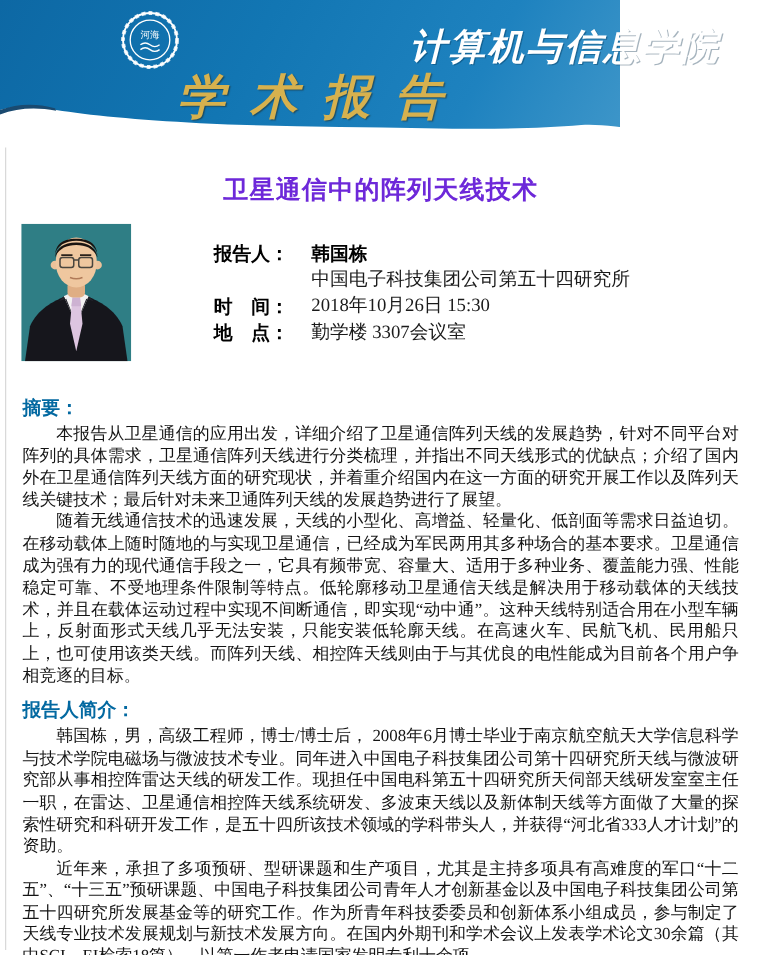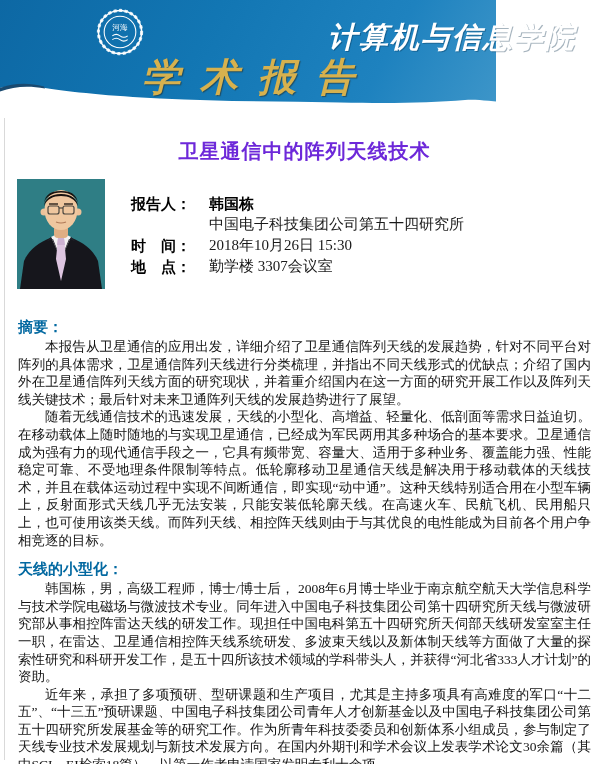--- a/index.html
+++ b/index.html
@@ -27,21 +27,21 @@
 
   
   .page-edge { position:absolute; left:4px; top:118px; bottom:4px; width:1px; background:#d9d9d9; }
 
   
   .talk-title { margin-top:26px; text-align:center; font-size:20px; font-weight:bold;
                 letter-spacing:1px; color:#6d28d9; }
   .info-wrap { display:flex; margin:14px 0 0 17px; }
   .photo { width:88px; height:110px; flex:0 0 auto; }
   .info-block { margin-left:26px; padding-top:14px; font-size:15px; line-height:21px; }
-  .info-row { display:flex; }
+  .info-row { display:flex;margin-left:40px; }
   .info-label { width:78px; flex:0 0 auto; font-weight:bold; color:#000;
                 font-family:"Liberation Sans", sans-serif; white-space:pre; }
   .info-value { color:#1a1a1a; }
   .speaker-name { font-weight:bold; font-family:"Liberation Sans", sans-serif; color:#000; }
 
   
   .content { padding:0 18px; }
   .section-abstract { margin-top:27px; }
   .section-bio { margin-top:9px; }
   .section-heading { font-size:15px; font-weight:bold; line-height:21px; color:#0369a1;
@@ -131,17 +131,17 @@
 </div>
 
 <div class="content">
   <div class="section-abstract">
     <div class="section-heading">摘要：</div>
     <p class="para">本报告从卫星通信的应用出发，详细介绍了卫星通信阵列天线的发展趋势，针对不同平台对阵列的具体需求，卫星通信阵列天线进行分类梳理，并指出不同天线形式的优缺点；介绍了国内外在卫星通信阵列天线方面的研究现状，并着重介绍国内在这一方面的研究开展工作以及阵列天线关键技术；最后针对未来卫通阵列天线的发展趋势进行了展望。</p>
     <p class="para">随着无线通信技术的迅速发展，天线的小型化、高增益、轻量化、低剖面等需求日益迫切。在移动载体上随时随地的与实现卫星通信，已经成为军民两用其多种场合的基本要求。卫星通信成为强有力的现代通信手段之一，它具有频带宽、容量大、适用于多种业务、覆盖能力强、性能稳定可靠、不受地理条件限制等特点。低轮廓移动卫星通信天线是解决用于移动载体的天线技术，并且在载体运动过程中实现不间断通信，即实现“动中通”。这种天线特别适合用在小型车辆上，反射面形式天线几乎无法安装，只能安装低轮廓天线。在高速火车、民航飞机、民用船只上，也可使用该类天线。而阵列天线、相控阵天线则由于与其优良的电性能成为目前各个用户争相竞逐的目标。</p>
   </div>
 
   <div class="section-bio">
-    <div class="section-heading">天线的小型化：</div>
+    <div class="section-heading">报告人简介：</div>
     <p class="para">韩国栋，男，高级工程师，博士/博士后， 2008年6月博士毕业于南京航空航天大学信息科学与技术学院电磁场与微波技术专业。同年进入中国电子科技集团公司第十四研究所天线与微波研究部从事相控阵雷达天线的研发工作。现担任中国电科第五十四研究所天伺部天线研发室室主任一职，在雷达、卫星通信相控阵天线系统研发、多波束天线以及新体制天线等方面做了大量的探索性研究和科研开发工作，是五十四所该技术领域的学科带头人，并获得“河北省333人才计划”的资助。</p>
     <p class="para">近年来，承担了多项预研、型研课题和生产项目，尤其是主持多项具有高难度的军口“十二五”、“十三五”预研课题、中国电子科技集团公司青年人才创新基金以及中国电子科技集团公司第五十四研究所发展基金等的研究工作。作为所青年科技委委员和创新体系小组成员，参与制定了天线专业技术发展规划与新技术发展方向。在国内外期刊和学术会议上发表学术论文30余篇（其中SCI、EI检索18篇），以第一作者申请国家发明专利十余项。</p>
   </div>
 </div>
 
 </body></html>

